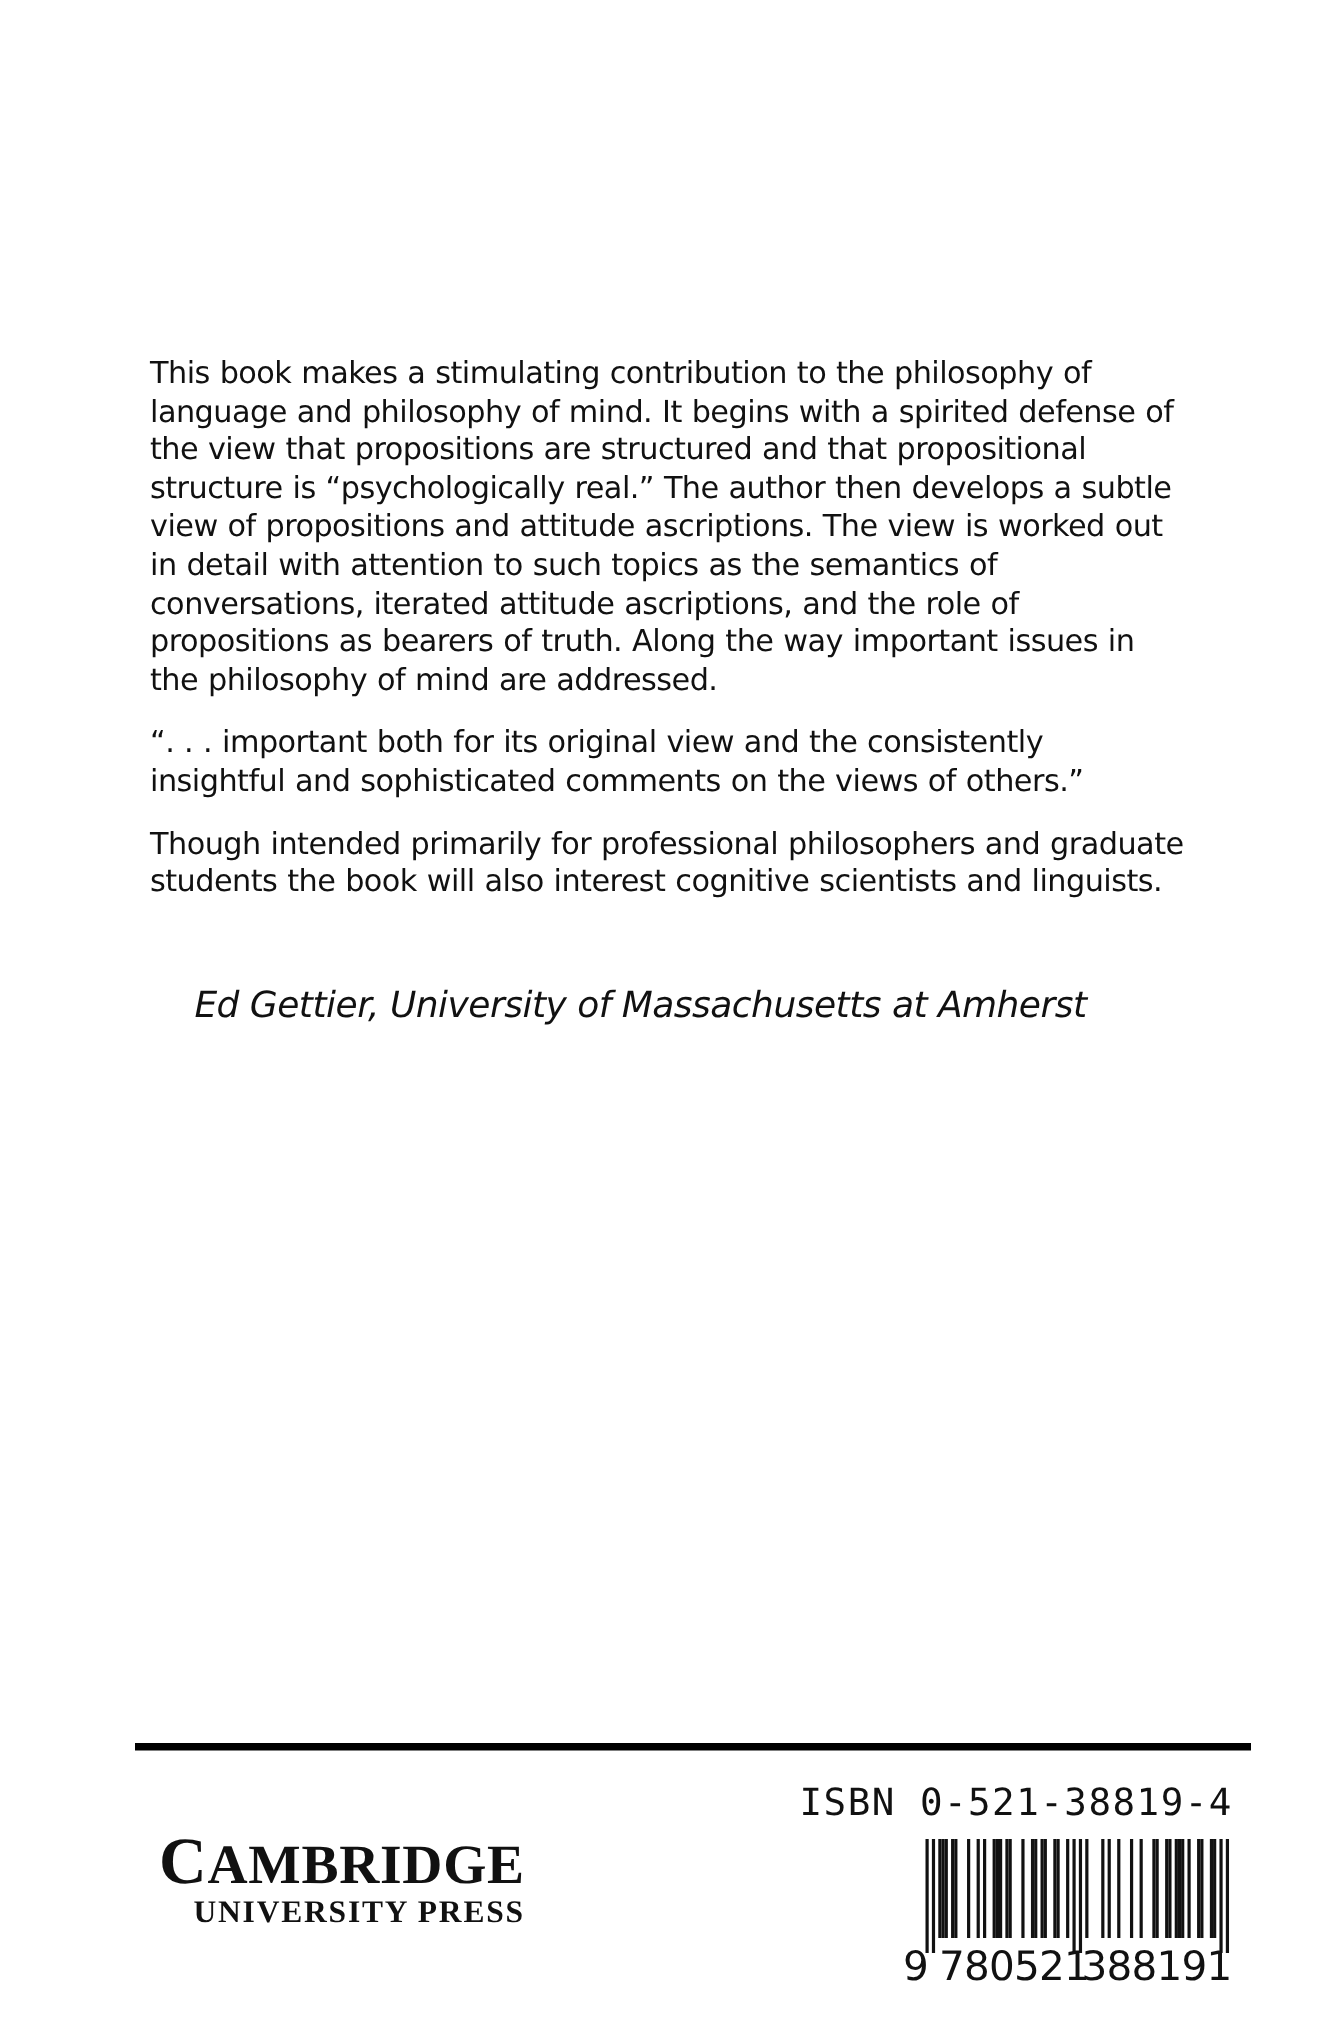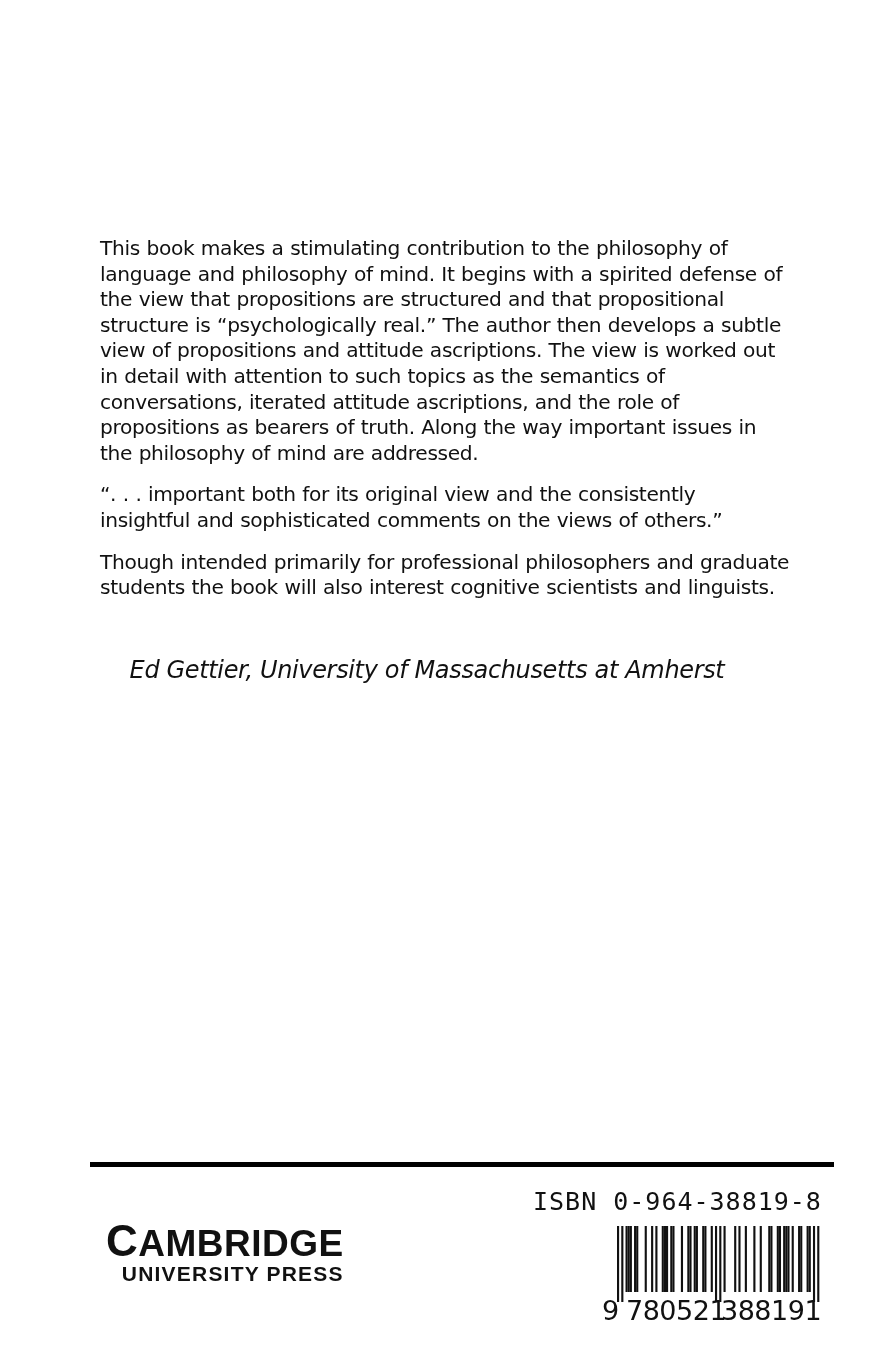--- a/index.html
+++ b/index.html
@@ -4,21 +4,21 @@
 <style>
   html, body { margin:0; padding:0; background:#fff; }
   body { width:880px; height:1360px; position:relative; overflow:hidden; color:#111;
          font-family:"DejaVu Sans", sans-serif; }
   .blurb { position:absolute; left:100px; top:220px; width:690px; font-size:20.2px; line-height:25.6px;
            letter-spacing:-0.35px; word-spacing:0.5px; }
   .blurb p { margin:16px 0 7px 0; }
   .attr { position:absolute; left:100px; top:610px; width:654px; text-align:center; font-style:italic;
           font-size:24px; letter-spacing:-0.35px;margin-top:46px; }
   .rule { position:absolute; left:90px; top:1162px; width:744px; height:5px; background:#000; }
-  .pub { position:absolute; left:106px; top:1222px; font-family:Liberation Sans, sans-serif; font-weight:bold; color:#111; }
+  .pub { position:absolute; left:106px; top:1222px; font-family:Liberation Serif, serif; font-weight:bold; color:#111; }
   .pub .l1 { font-size:37px; line-height:38px; letter-spacing:0.5px; }
   .pub .l1 .cap { font-size:44px; }
   .pub .l2 { font-size:21px; line-height:24px; letter-spacing:1.2px; margin-top:-1px;text-align:right; }
   .isbn { position:absolute; left:533px; top:1187px; font-family:"DejaVu Sans Mono","Liberation Mono",monospace;
           font-size:25px; letter-spacing:1px; color:#111; }
   .barcode { position:absolute; left:600px; top:1224px; width:230px; height:100px; }
 </style>
 </head>
 <body>
 
@@ -29,21 +29,21 @@
 </div>
 <div class="attr">Ed Gettier, University of Massachusetts at Amherst</div>
 
 <div class="rule"></div>
 
 <div class="pub">
   <div class="l1"><span class="cap">C</span><span>AMBRIDGE</span></div>
   <div class="l2">UNIVERSITY PRESS</div>
 </div>
 
-<div class="isbn">ISBN 0-964-38819-8</div>
+<div class="isbn">ISBN 0-521-38819-4</div>
 
 <svg class="barcode" viewBox="0 0 230 100">
   <g id="bars">
       <rect x="17" y="2" width="2.13" height="76" fill="#111"></rect>
       <rect x="21.259999999999998" y="2" width="2.13" height="76" fill="#111"></rect>
       <rect x="25.52" y="2" width="2.13" height="66" fill="#111"></rect>
       <rect x="27.65" y="2" width="2.13" height="66" fill="#111"></rect>
       <rect x="29.78" y="2" width="2.13" height="66" fill="#111"></rect>
       <rect x="34.04" y="2" width="2.13" height="66" fill="#111"></rect>
       <rect x="36.17" y="2" width="2.13" height="66" fill="#111"></rect>

